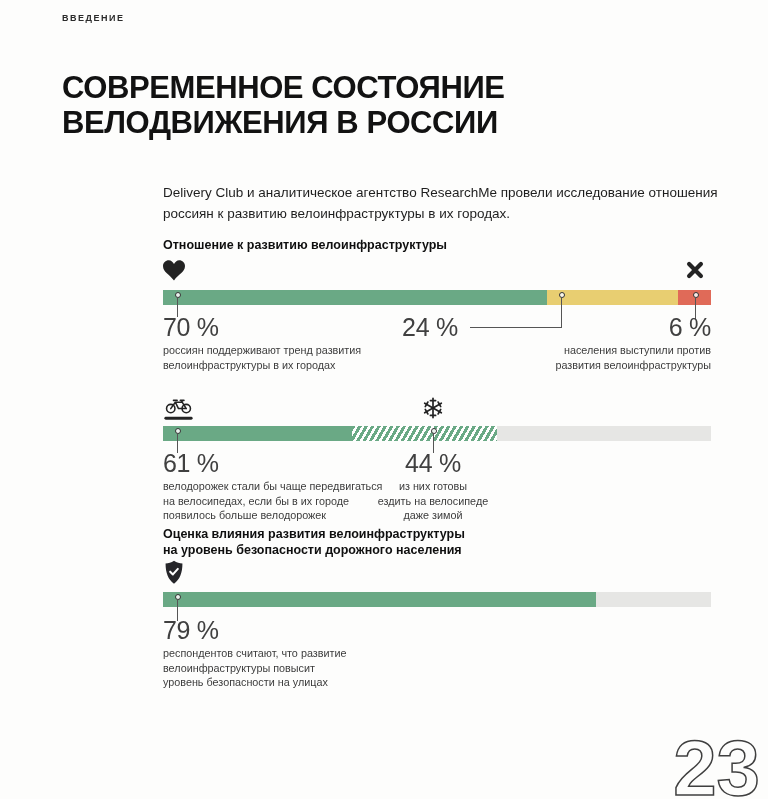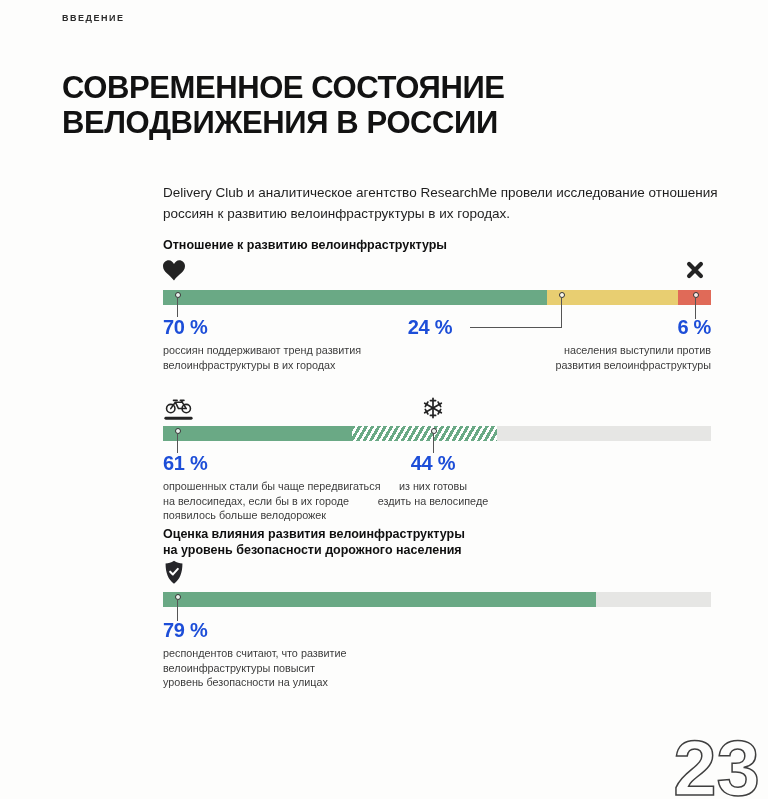--- a/index.html
+++ b/index.html
@@ -23,21 +23,21 @@
   .seg-yellow{background:#e8ce71;}
   .seg-red{background:#e06a58;}
   .seg-track{background:#e6e6e4;flex:1;}
   .seg-hatch{background:repeating-linear-gradient(120deg,#6aa985 0,#6aa985 3px,#ffffff 3px,#ffffff 5.5px);}
 
   .dot{position:absolute;width:4px;height:4px;border:1.2px solid #333;border-radius:50%;background:rgba(255,255,255,.85);}
   .stem{position:absolute;width:1px;background:#555;}
   .hline{position:absolute;height:1px;background:#555;}
 
   .lbl{position:absolute;}
-  .lbl .val{font-size:20px;font-weight:700;letter-spacing:-0.3px;color:#1d4ed8;line-height:20px;margin-bottom:6px;white-space:nowrap;}
+  .lbl .val{font-size:25px;font-weight:400;letter-spacing:-0.3px;color:#404040;line-height:20px;margin-bottom:6px;white-space:nowrap;}
   .lbl .desc{font-size:10.8px;line-height:14.6px;color:#3c3c3c;white-space:nowrap;}
   .lbl.center{text-align:center;}
   .lbl.right{text-align:right;}
 
   .icn{position:absolute;top:0;}
   .icn svg{display:block;}
 
   
   .pagenum{right:4px;top:739px;}
 </style>
@@ -141,30 +141,31 @@
     </div>
 
     <div class="dot" style="left:12px;top:32px"></div>
     <div class="stem" style="left:14px;top:37px;height:20px"></div>
     <div class="dot" style="left:268px;top:32px"></div>
     <div class="stem" style="left:270px;top:37px;height:20px"></div>
 
     <div class="lbl" style="left:0;top:57px">
       <div class="val">61 %</div>
       <div class="desc">
-        <div>опрошенных стали бы чаще передвигаться</div>
+        <div>велодорожек стали бы чаще передвигаться</div>
         <div>на велосипедах, если бы в их городе</div>
         <div>появилось больше велодорожек</div>
       </div>
     </div>
     <div class="lbl center" style="left:170px;top:57px;width:200px">
       <div class="val">44 %</div>
       <div class="desc">
         <div>из них готовы</div>
         <div>ездить на велосипеде</div>
+        <div>даже зимой</div>
       </div>
     </div>
   </div>
 
   <div class="abs section-h" style="top:527px">
     <div>Оценка влияния развития велоинфраструктуры</div>
     <div>на уровень безопасности дорожного населения</div>
   </div>
 
   <div class="chart" style="top:560px;height:160px">

